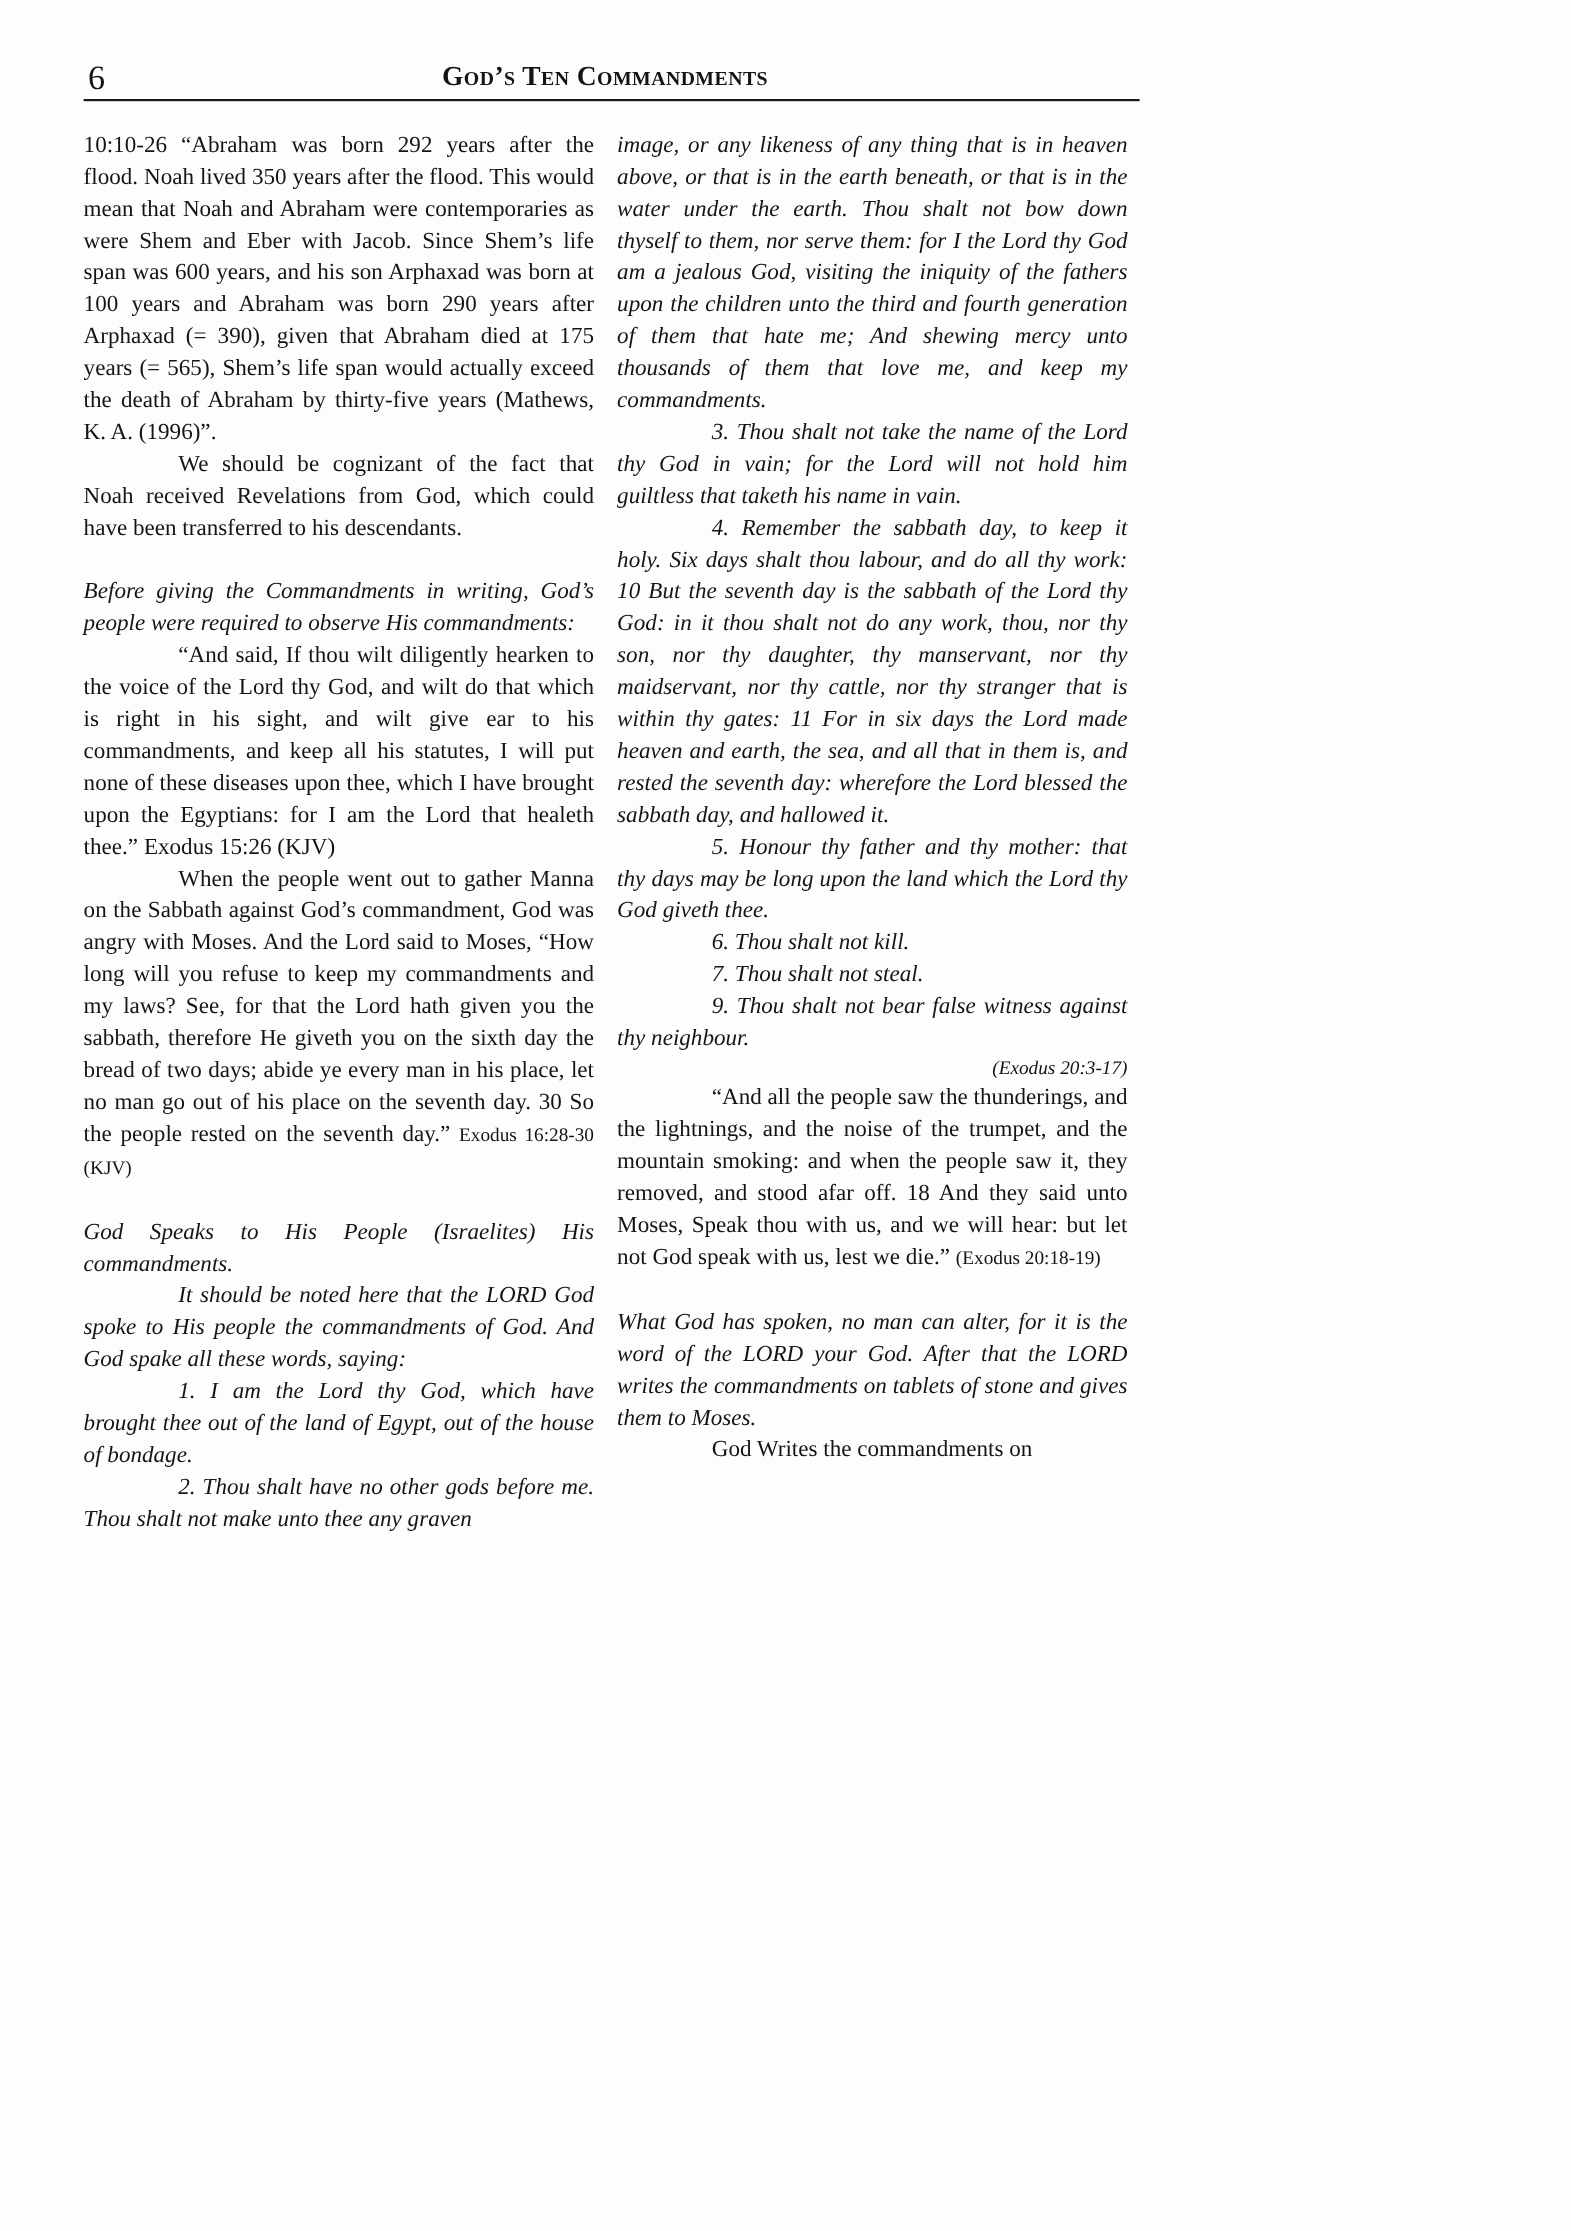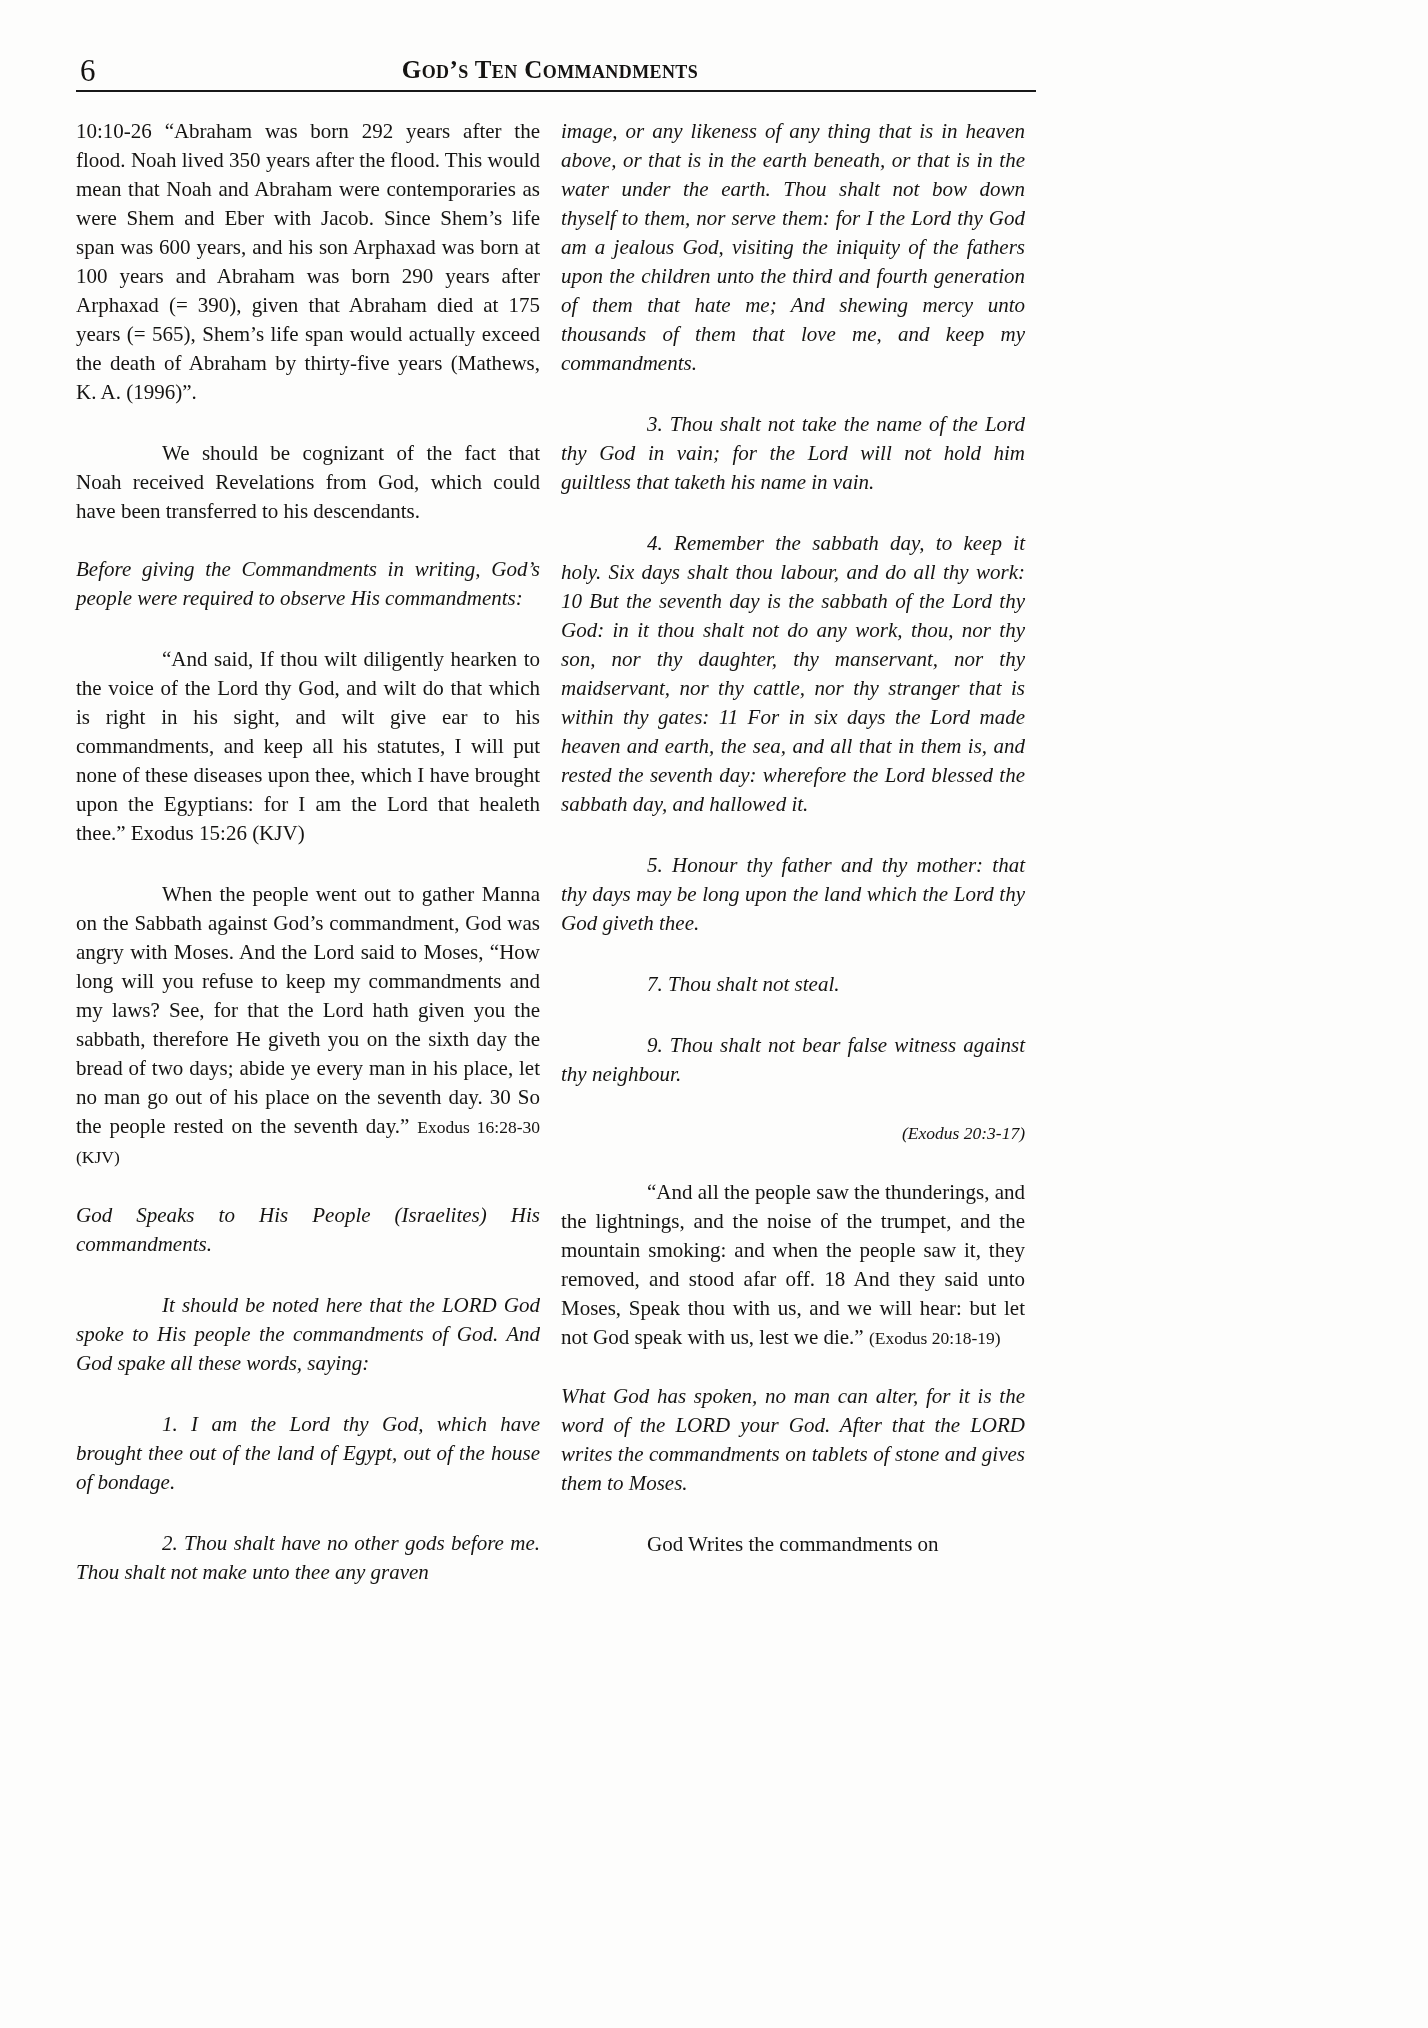--- a/index.html
+++ b/index.html
@@ -48,21 +48,21 @@
     margin-top: 25px;
     width: 960px;
   }
   .col {
     width: 464px;
     font-size: 21px;
     line-height: 29px;
     text-align: justify;
   }
   p { margin: 0; }
-  .indent { text-indent: 86px; margin-top: 32px; }
+  .indent { text-indent: 86px; }
   .italic { font-style: italic; }
   .heading {
     font-weight: normal;
     font-style: italic;
     margin-top: 29px;
   }
   .cite { font-size: 17.5px; }
   .cite-line {
     display: block;
     font-size: 17.5px;
@@ -93,20 +93,21 @@
       <p class="indent italic">It should be noted here that the LORD God spoke to His people the commandments of God.  And God spake all these words, saying:</p>
       <p class="indent italic">1. I am the Lord thy God, which have brought thee out of the land of Egypt, out of the house of bondage.</p>
       <p class="indent italic">2. Thou shalt have no other gods before me. Thou shalt not make unto thee any graven</p>
     </div>
 
     <div class="col">
       <p class="italic">image, or any likeness of any thing that is in heaven above, or that is in the earth beneath, or that is in the water under the earth. Thou shalt not bow down thyself to them, nor serve them: for I the Lord thy God am a jealous God, visiting the iniquity of the fathers upon the children unto the third and fourth generation of them that hate me;  And shewing mercy unto thousands of them that love me, and keep my commandments.</p>
       <p class="indent italic">3. Thou shalt not take the name of the Lord thy God in vain; for the Lord will not hold him guiltless that taketh his name in vain.</p>
       <p class="indent italic">4. Remember the sabbath day, to keep it holy.  Six days shalt thou labour, and do all thy work: 10 But the seventh day is the sabbath of the Lord thy God: in it thou shalt not do any work, thou, nor thy son, nor thy daughter, thy manservant, nor thy maidservant, nor thy cattle, nor thy stranger that is within thy gates: 11 For in six days the Lord made heaven and earth, the sea, and all that in them is, and rested the seventh day: wherefore the Lord blessed the sabbath day, and hallowed it.</p>
       <p class="indent italic">5. Honour thy father and thy mother: that thy days may be long upon the land which the Lord thy God giveth thee.</p>
+      <p class="indent italic">6. Thou shalt not kill.</p>
       <p class="indent italic">7. Thou shalt not steal.</p>
       <p class="indent italic">9. Thou shalt not bear false witness against thy neighbour.</p>
       <p class="indent italic"><span class="cite-line">(Exodus 20:3-17)</span></p>
       <p class="indent"><span>“And all the people saw the thunderings, and the lightnings, and the noise of the trumpet, and the mountain smoking: and when the people saw it, they removed, and stood afar off. 18 And they said unto Moses, Speak thou with us, and we will hear: but let not God speak with us, lest we die.” </span><span class="cite">(Exodus 20:18-19)</span></p>
       <p class="heading">What God has spoken, no man can alter, for it is the word of the LORD your God. After that the LORD writes the commandments on tablets of stone and gives them to Moses.</p>
       <p class="indent">God Writes the commandments on</p>
     </div>
 
   </div>
 </div>

